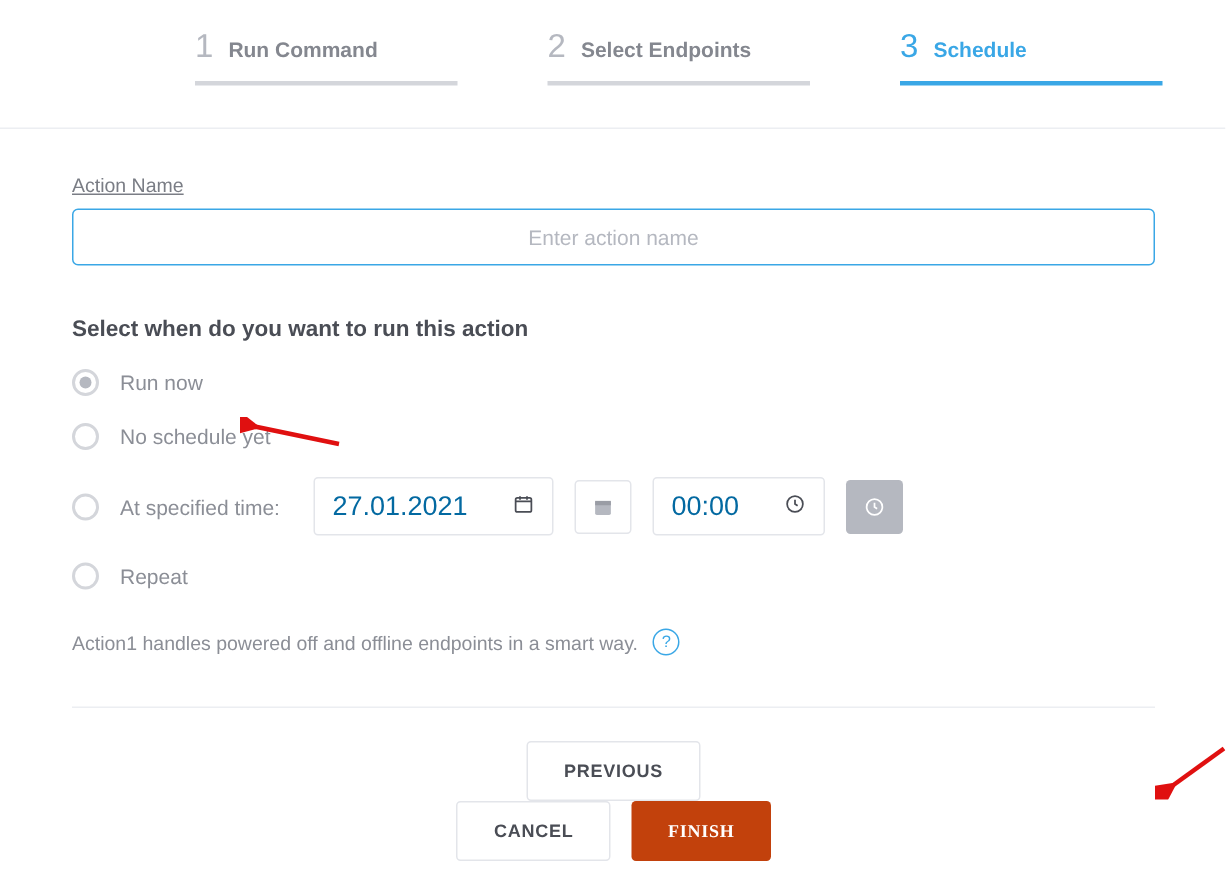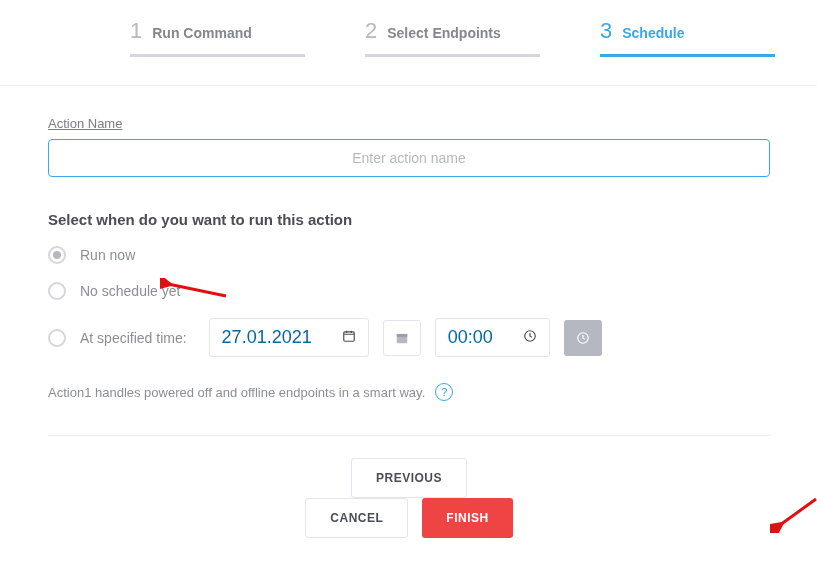--- a/index.html
+++ b/index.html
@@ -91,21 +91,21 @@
     border-top:1px solid #eceef2;
     margin-top:34px; padding:22px 0 0 0;
     display:flex; justify-content:space-between; align-items:center;flex-direction:column;
   }
   .btn {
     padding:12px 24px; font-size:12px; font-weight:700;
     letter-spacing:0.5px; border-radius:3px; cursor:pointer;
     border:1px solid #e3e5ea; background:#fff; color:#4a4d55;
   }
   .btn.ghost2 { border:1px solid #e3e5ea; background:#fff; color:#4a4d55; }
-  .btn.finish { background:#ef4444; color:#fff; border:none; }
+  .btn.finish { background:#c2410c; color:#fff; border:none;font-family:Liberation Serif, serif; }
   .footer-right { display:flex; gap:14px; }
   .arrow { position:absolute; pointer-events:none; }
   .arrow svg { display:block; }
 </style>
 </head>
 <body>
 
 <div class="stepper">
   <div class="step">
     <span class="step-num">1</span>
@@ -169,20 +169,24 @@
       </div>
       <div class="icon-sq filled">
         <svg width="14" height="14" viewBox="0 0 24 24" fill="none" stroke="#fff" stroke-width="2">
             <circle cx="12" cy="12" r="9" fill="#b5b8c0"></circle>
             <path d="M12 7v5l3 2"></path>
           </svg>
       </div>
     </div>
   </div>
 
+  <div class="radio-row">
+    <span class="radio"></span>
+    <span>Repeat</span>
+  </div>
 
   <div class="hint">
     <span>Action1 handles powered off and offline endpoints in a smart way.</span>
     <span class="help-icon">?</span>
   </div>
 
   <div class="footer">
     <button class="btn">PREVIOUS</button>
     <div class="footer-right">
       <button class="btn ghost2">CANCEL</button>

